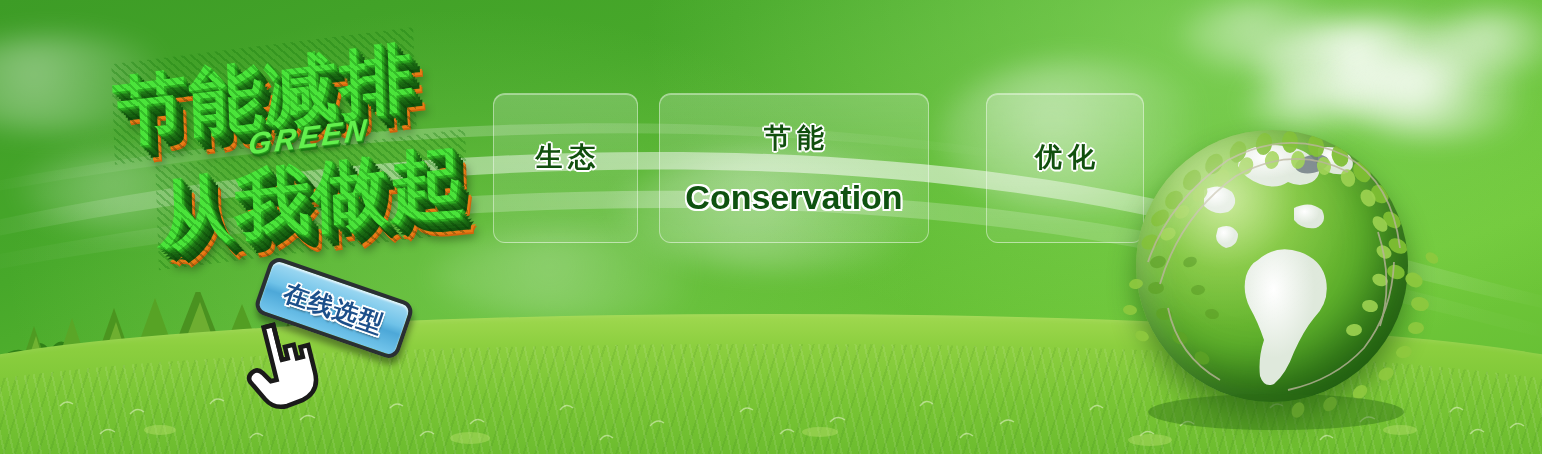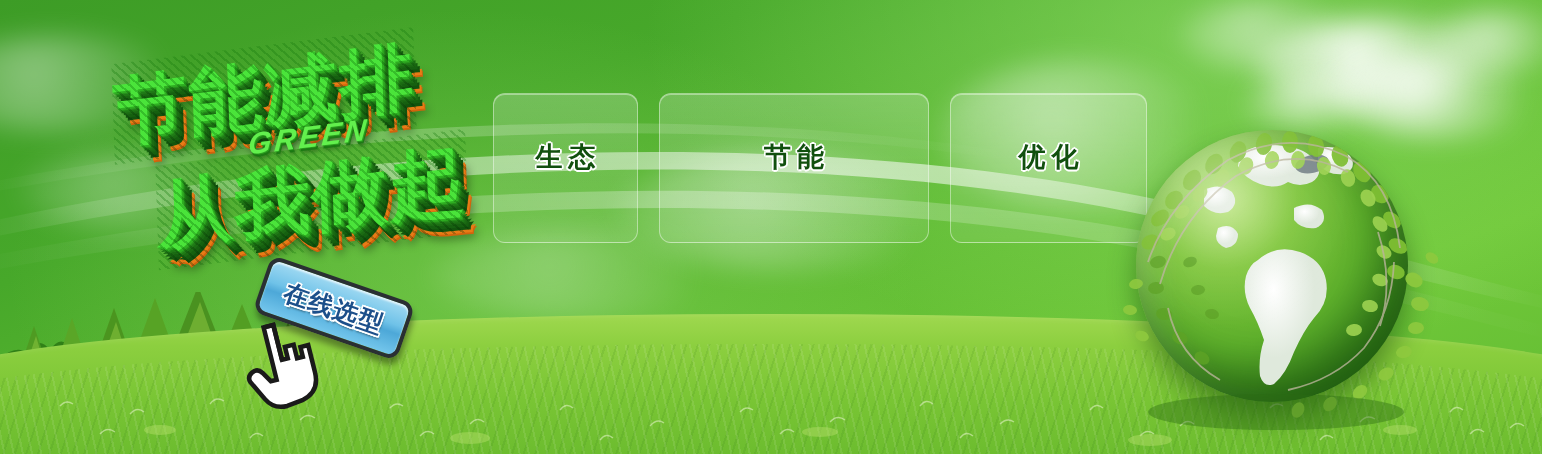--- a/index.html
+++ b/index.html
@@ -120,21 +120,21 @@
     height:150px;
     border:1px solid rgba(255,255,255,.42);
     border-radius:12px;
     background:linear-gradient(180deg, rgba(255,255,255,.20) 0%, rgba(255,255,255,.12) 45%, rgba(255,255,255,.07) 100%);
     box-shadow:inset 0 1px 0 rgba(255,255,255,.38);
     display:flex; flex-direction:column; align-items:center; justify-content:center;
     padding:0 4px; cursor:pointer;
   }
   .card-1{ width:145px; }
   .card-2{ width:270px; }
-  .card-3{ width:197px; }
+  .card-3{ width:158px;margin-left:36px; }
   .card-cn{
     font-size:27px; font-weight:bold; color:#11500e; letter-spacing:6px;
     margin-bottom:22px; text-indent:6px;
     text-shadow:
       -1.4px -1.4px 0 #fff, 1.4px -1.4px 0 #fff, -1.4px 1.4px 0 #fff, 1.4px 1.4px 0 #fff,
        0 -1.6px 0 #fff, 0 1.6px 0 #fff, -1.6px 0 0 #fff, 1.6px 0 0 #fff;
   }
   .card-en{
     font-size:34px; font-weight:bold; color:#0f5210; white-space:nowrap;
     text-shadow:
@@ -287,20 +287,21 @@
       <path d="M30 6 L40 6 L40 42" fill="none" stroke="#1a1a1a" stroke-width="4.5"></path>
     </g>
   </svg>
 
   <div class="cards">
     <div class="card card-1">
       <div class="card-cn">生态</div>
     </div>
     <div class="card card-2">
       <div class="card-cn">节能</div>
+      <div class="card-en">Conservation</div>
     </div>
     <div class="card card-3">
       <div class="card-cn">优化</div>
     </div>
   </div>
 
 
   <div class="globe-wrap">
     <div class="globe"></div>
     <svg style="position:absolute;inset:0;width:330px;height:330px;" viewBox="0 0 330 330">

